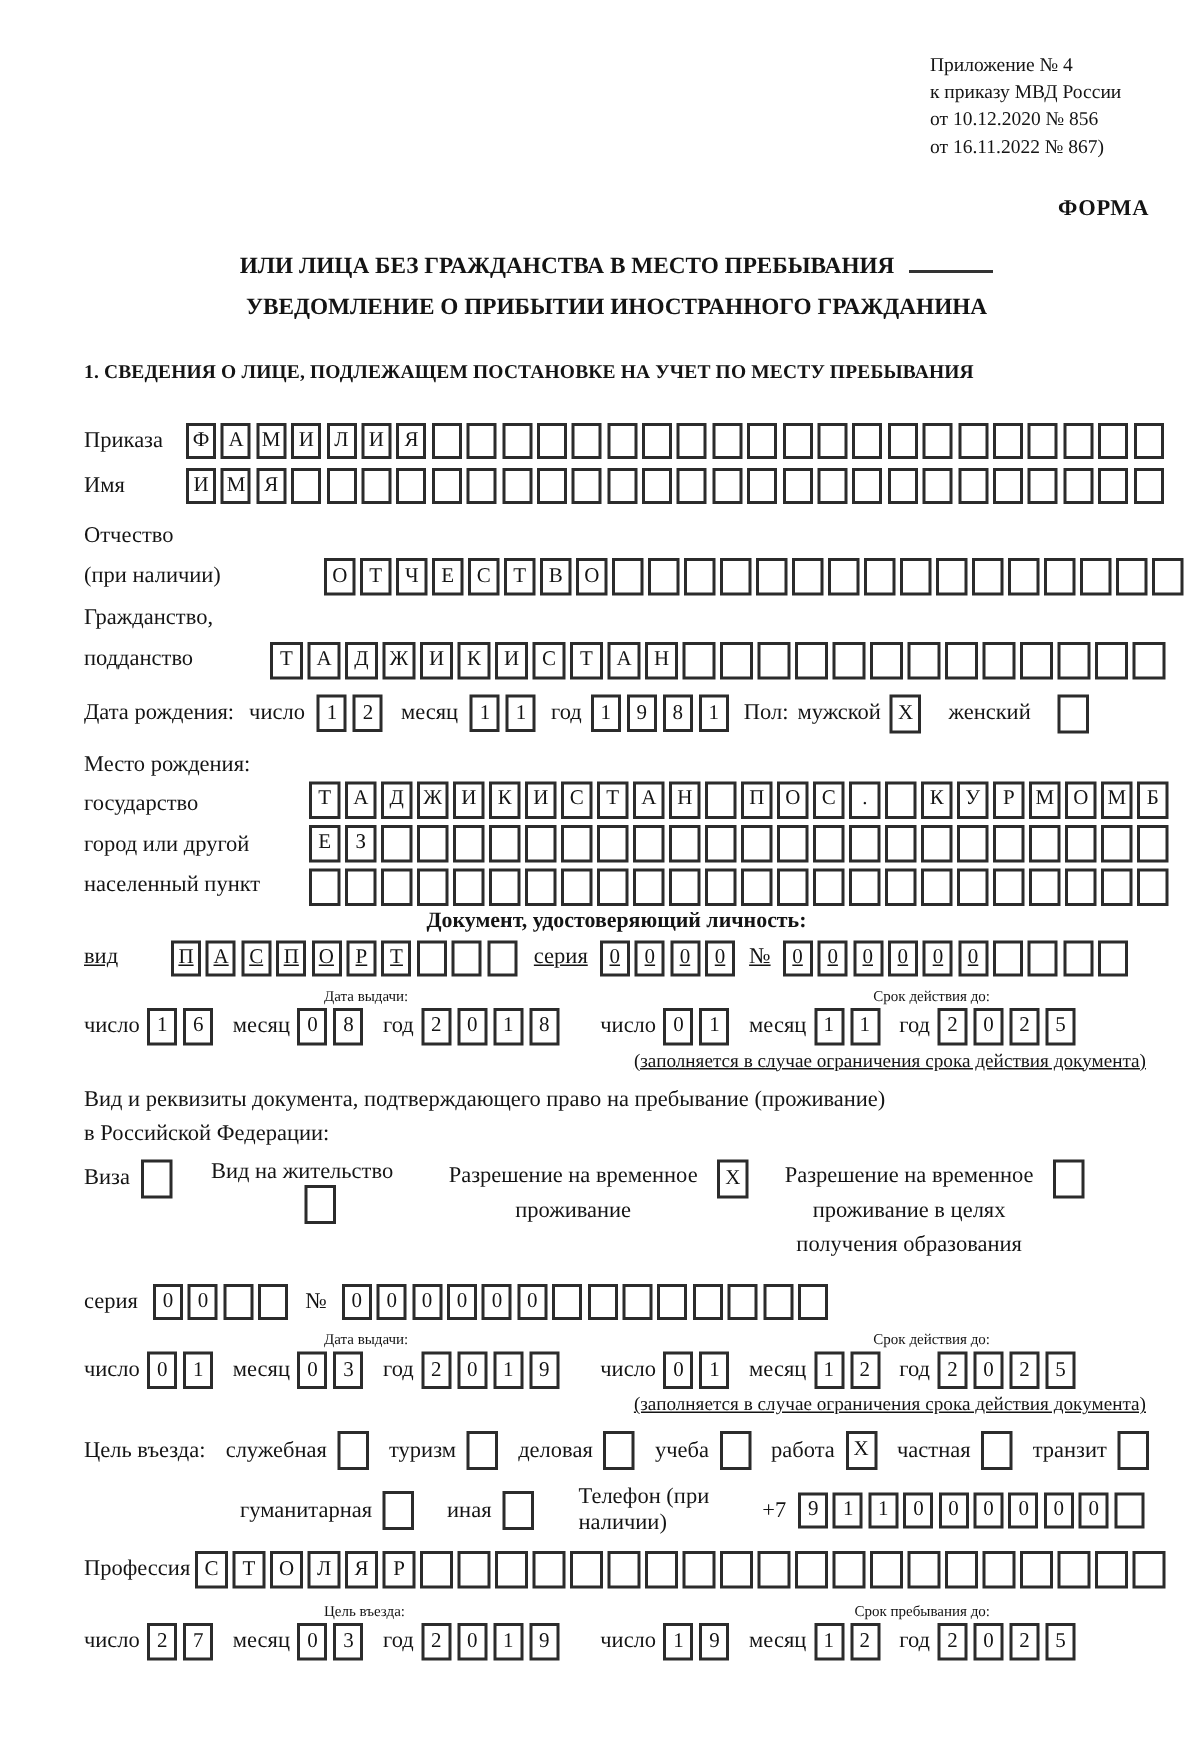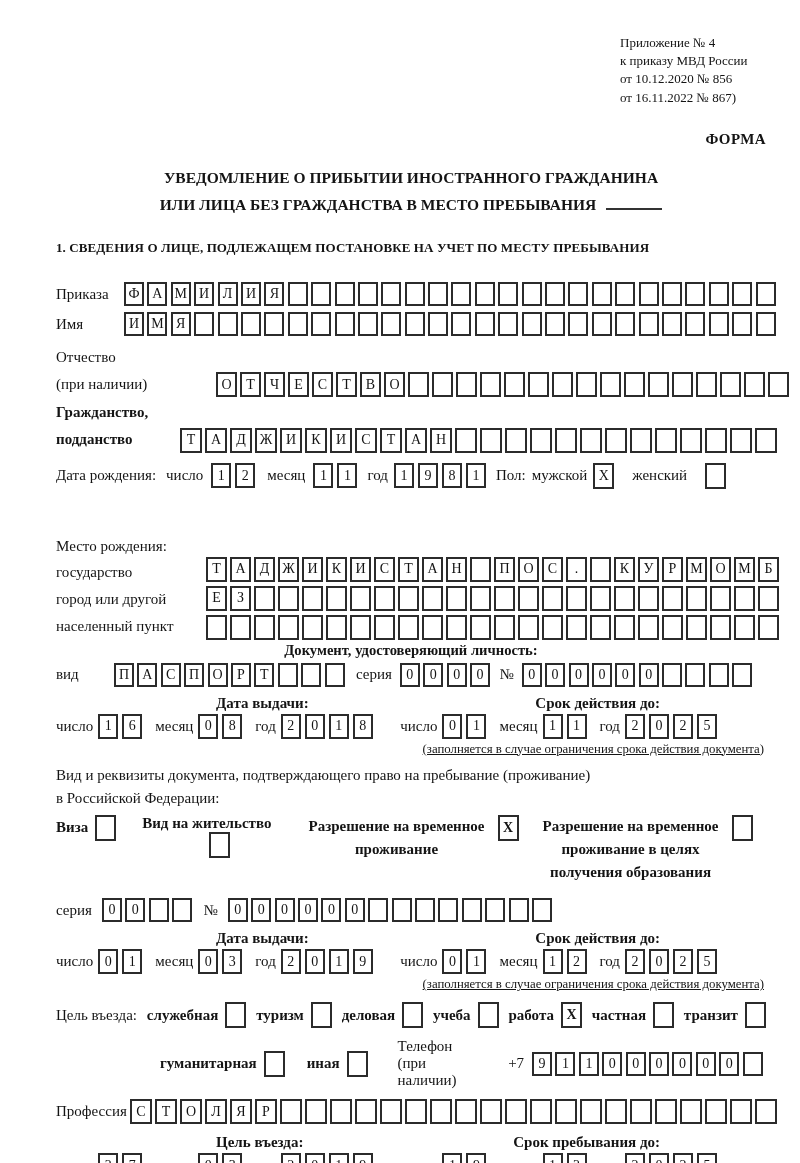--- a/index.html
+++ b/index.html
@@ -22,63 +22,63 @@
   .center-bold{text-align:center;font-weight:bold;font-size:14.6px;}
 
   .cells{display:flex;flex:none;}
   .box{flex:none;display:flex;align-items:center;justify-content:center;box-sizing:border-box;
        width:20px;height:24px;border:2px solid #2b2b2b;margin-right:3.4px;font-size:14px;background:#fff;}
   .md .box{width:21px;height:25px;margin-right:3px;}
   .lg .box{width:22px;height:25px;margin-right:3px;}
   .date .box{width:20px;height:25px;margin-right:4px;}
   .cb .box{width:21px;height:26px;margin-right:0;}
 
-  .two-headings{display:flex;font-size:15px;font-weight:bold;}
+  .two-headings{display:flex;font-size:10px;}
   .h-left{margin-left:160px;}
   .h-right{margin-left:auto;margin-right:106px;}
   .dates-row{display:flex;}
   .dg{display:flex;align-items:center;}
   .dg .t{margin-right:5px;}
   .dg .cells{margin-right:9px;}
   .dg-right{margin-left:auto;margin-right:36px;}
   .note{text-align:right;font-size:12.8px;margin-top:3px;margin-right:2px;text-decoration:underline;}
 
-  .ck{display:flex;align-items:center;font-weight:bold;}
+  .ck{display:flex;align-items:center;}
   .ck .t{margin-right:7px;}
   .ck-top{align-items:flex-start;}
   .ctr{text-align:center;white-space:pre-line;line-height:1.55;}
   .purpose-row{display:flex;align-items:center;justify-content:space-between;}
 
-  .mt2{margin-top:2px;}.mt4{margin-top:4px;}.mt6{margin-top:6px;}.mt8{margin-top:8px;}
+  .mt2{margin-top:2px;}.mt4{margin-top:4px;text-decoration:underline;}.mt6{margin-top:6px;}.mt8{margin-top:8px;}
   .mt10{margin-top:10px;}.mt14{margin-top:14px;}
   .mt26{margin-top:26px;}
   .mb4{margin-bottom:4px;}
   .ml6{margin-left:6px;}.ml8{margin-left:8px;}.ml10{margin-left:10px;}.ml18{margin-left:18px;}
   .ml22{margin-left:22px;}.ml24{margin-left:24px;}.ml26{margin-left:26px;flex-direction:column;}.ml30{margin-left:30px;}
   .ml104{margin-left:104px;}
   .w58{width:58px;}.w68{width:68px;}.w74{width:74px;}
-  .w124{width:124px;font-weight:bold;}.w150{width:150px;margin-top:36px;}.w160{width:160px;}
+  .w124{width:124px;}.w150{width:150px;}.w160{width:160px;}
 </style>
 </head>
 <body>
 
 <div class="page">
 
   <div class="appendix">
     <div>Приложение № 4</div>
     <div>к приказу МВД России</div>
     <div>от 10.12.2020 № 856</div>
     <div>от 16.11.2022 № 867)</div>
   </div>
 
   <div class="forma">ФОРМА</div>
 
   <div class="title">
+    <div><span>ИЛИ ЛИЦА БЕЗ ГРАЖДАНСТВА В МЕСТО ПРЕБЫВАНИЯ</span><span class="blank"></span></div>
     <div>УВЕДОМЛЕНИЕ О ПРИБЫТИИ ИНОСТРАННОГО ГРАЖДАНИНА</div>
-    <div><span>ИЛИ ЛИЦА БЕЗ ГРАЖДАНСТВА В МЕСТО ПРЕБЫВАНИЯ</span><span class="blank"></span></div>
   </div>
 
   <div class="section">1. СВЕДЕНИЯ О ЛИЦЕ, ПОДЛЕЖАЩЕМ ПОСТАНОВКЕ НА УЧЕТ ПО МЕСТУ ПРЕБЫВАНИЯ</div>
 
   <div class="row mt26 aic">
     <span class="lbl w68">Приказа</span>
     <span class="cells">
         <span class="box">Ф</span>
         <span class="box">А</span>
         <span class="box">М</span>

